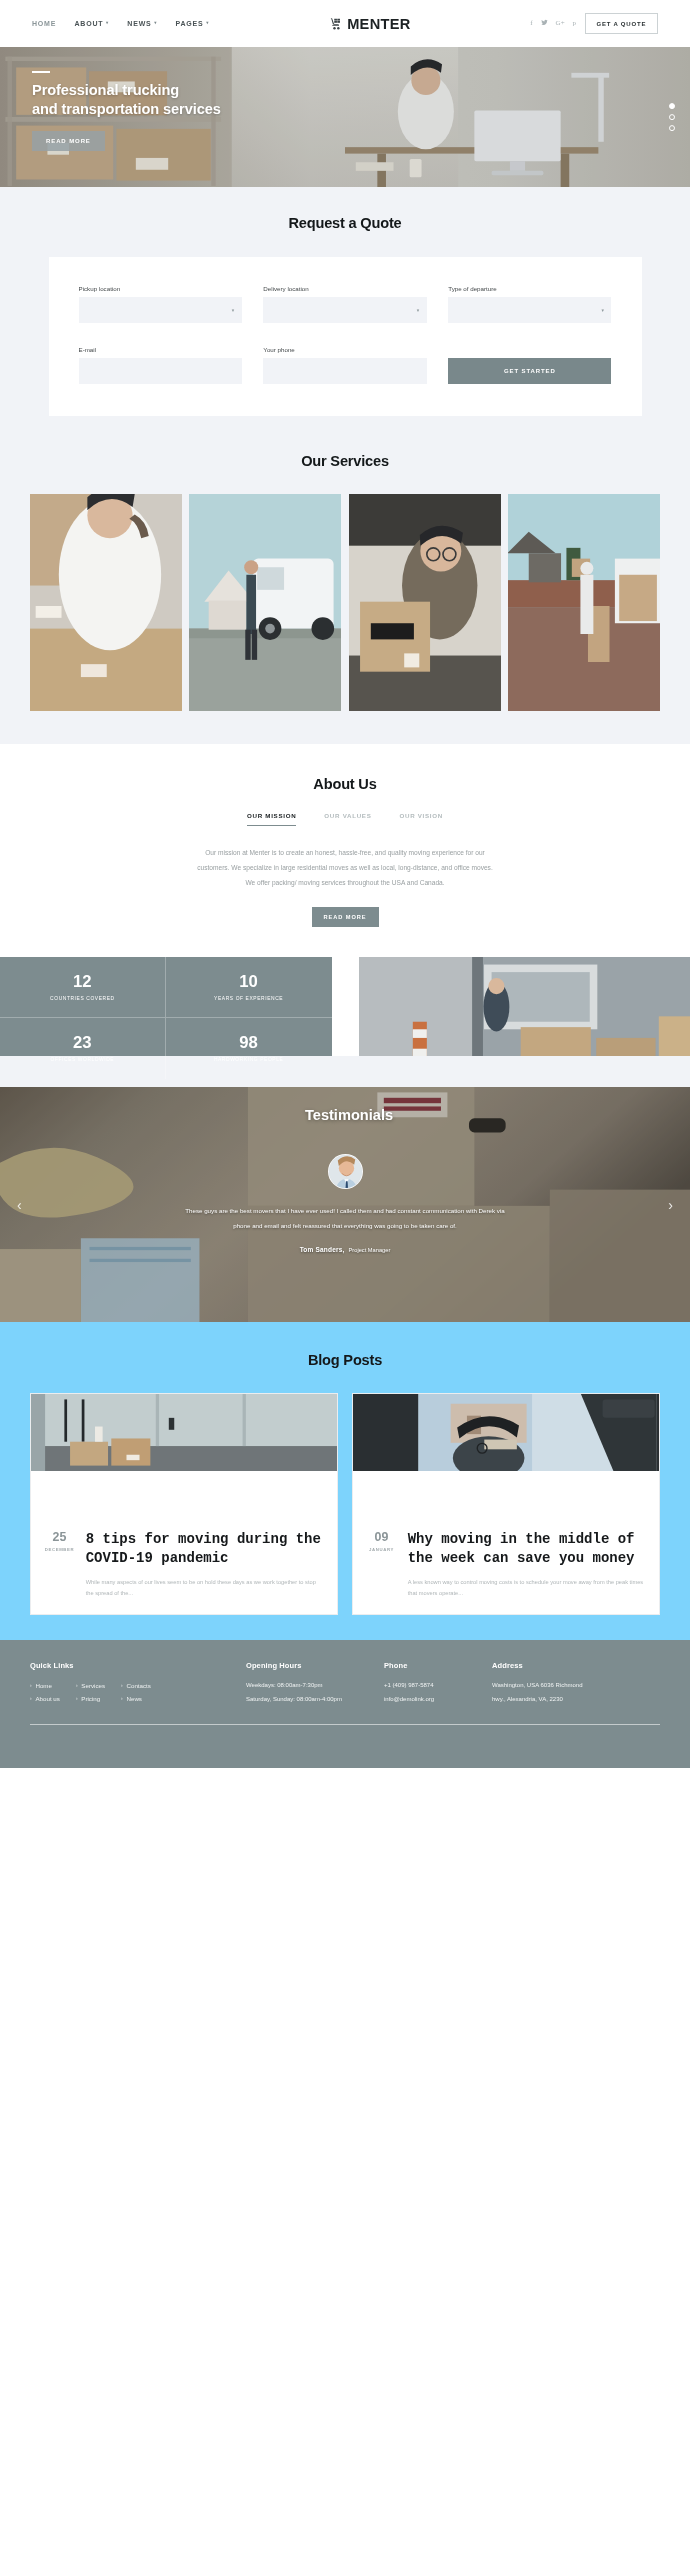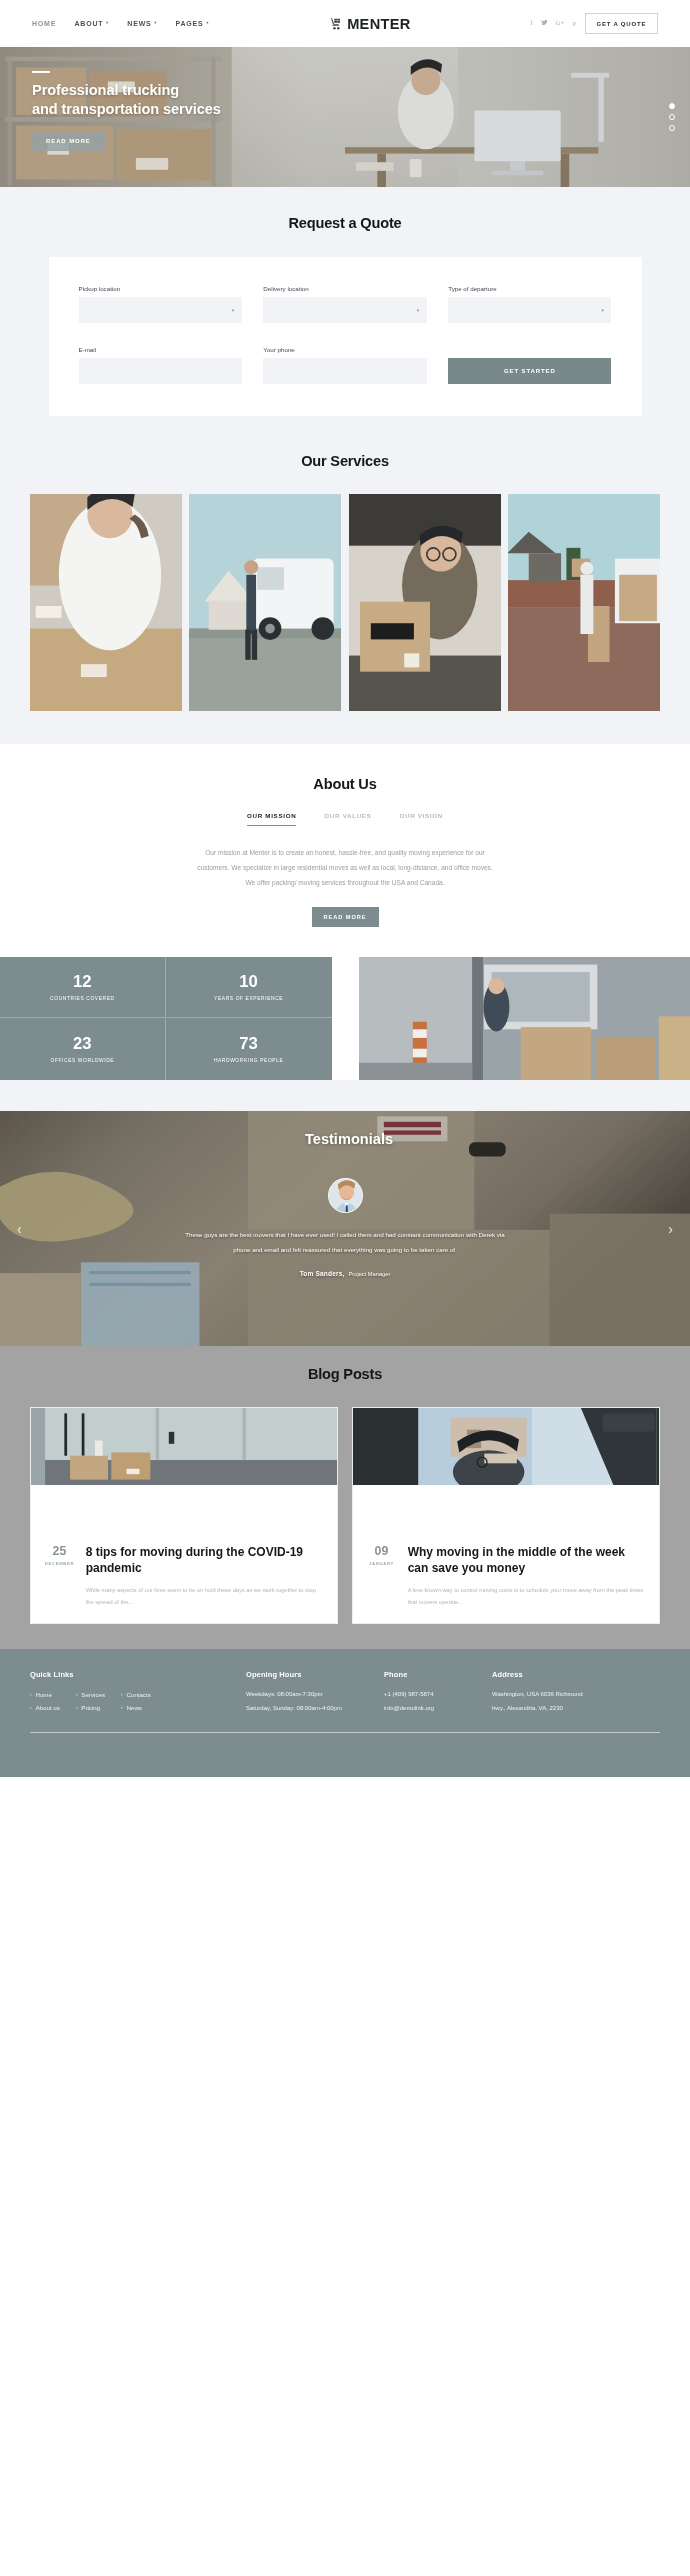--- a/index.html
+++ b/index.html
@@ -137,21 +137,21 @@
     font-size:6.6px; line-height:2.25; color:#9aa0a2;
   }
   .readmore {
     display:block; margin:16px auto 0; width:67px; height:20.5px;
     background:#7d8c8f; color:#fff; border:0; cursor:pointer;
     font-size:5.7px; letter-spacing:0.9px; font-weight:700;
     text-transform:uppercase; font-family:"Liberation Sans", sans-serif;
   }
 
   
-  .stats { display:flex; height:123px;gap:27px; }
+  .stats { display:flex; height:99px;gap:27px; }
   .stats-left { width:345px; display:flex; flex-wrap:wrap; background:#7d8c8f; }
   .stat {
     width:50%; height:61px; display:flex; flex-direction:column;
     align-items:center; justify-content:center; color:#fff;
     box-sizing:border-box;
   }
   .stat:nth-child(1), .stat:nth-child(2) { border-bottom:0.5px solid rgba(255,255,255,.28); }
   .stat:nth-child(1), .stat:nth-child(3) { border-right:0.5px solid rgba(255,255,255,.28); }
   .stat-num { font-size:16.7px; font-weight:800; line-height:1; }
   .stat-label {
@@ -191,36 +191,36 @@
   .tst-author span { font-size:5.7px; margin-left:2.2px; }
   .tst-arrow {
     position:absolute; top:50%; transform:translateY(-50%); z-index:5;
     color:#fff; font-size:14px; cursor:pointer; opacity:.85;
     font-family:"Liberation Sans", sans-serif; font-weight:300;
   }
   .tst-arrow.left { left:17px; }
   .tst-arrow.right { right:17px; }
 
   
-  .blog { background:#a3a3a3; padding:20px 0 25px; }
+  .blog { background:#7dd3fc; padding:30px 0 25px; }
   .blog-grid { display:flex; gap:14px; margin-top:25px; padding:0 30px; }
   .blog-card { flex:1 1 0; border:0.5px solid #ebedef; background:#fff; }
   .blog-img { height:77px; overflow:hidden; position:relative; }
   .blog-body { padding:10.8px 12px 14px; display:flex; gap:9.7px;margin-top:48px; }
   .blog-date {
     flex:0 0 33px; text-align:center; padding-top:1.1px;
   }
   .blog-day { font-size:12.4px; font-weight:700; color:#8b9598; line-height:1; }
   .blog-month {
     font-size:4.3px; letter-spacing:0.6px; font-weight:700;
     color:#a3abae; margin-top:3.2px; text-transform:uppercase;
   }
   .blog-main { flex:1 1 auto; }
   .blog-title {
-    font-size:12px; font-weight:700; color:#16191b; line-height:1.35;
+    font-size:14px; font-weight:700; color:#16191b; line-height:1.35;font-family:Liberation Mono, monospace;
   }
   .blog-excerpt {
     font-size:5.7px; line-height:2.1; color:#b0b6b8; margin-top:8.6px;
   }
 
   
   .footer { background:#7d8c8f; color:#fff; padding:20.5px 30px 0; height:128px; }
   .footer-cols { display:flex;align-items:flex-end; }
   .fc-quick { width:216px; }
   .fc-hours { width:138px; }
@@ -495,21 +495,21 @@
       </div>
       <div class="stat">
         <div class="stat-num">10</div>
         <div class="stat-label">YEARS OF EXPERIENCE</div>
       </div>
       <div class="stat">
         <div class="stat-num">23</div>
         <div class="stat-label">OFFICES WORLDWIDE</div>
       </div>
       <div class="stat">
-        <div class="stat-num">73</div>
+        <div class="stat-num">98</div>
         <div class="stat-label">HARDWORKING PEOPLE</div>
       </div>
     </div>
     <div class="stats-right">
       <svg width="345" height="123" viewBox="0 0 640 228" preserveAspectRatio="xMidYMid slice">
         <rect width="640" height="228" fill="#9aa3a8"></rect>
         <rect x="0" y="0" width="210" height="228" fill="#b7bcbf"></rect>
         <rect x="210" y="0" width="20" height="228" fill="#6e767b"></rect>
         <rect x="232" y="14" width="210" height="120" fill="#d8dcdd"></rect>
         <rect x="246" y="28" width="182" height="92" fill="#aeb7bb"></rect>

